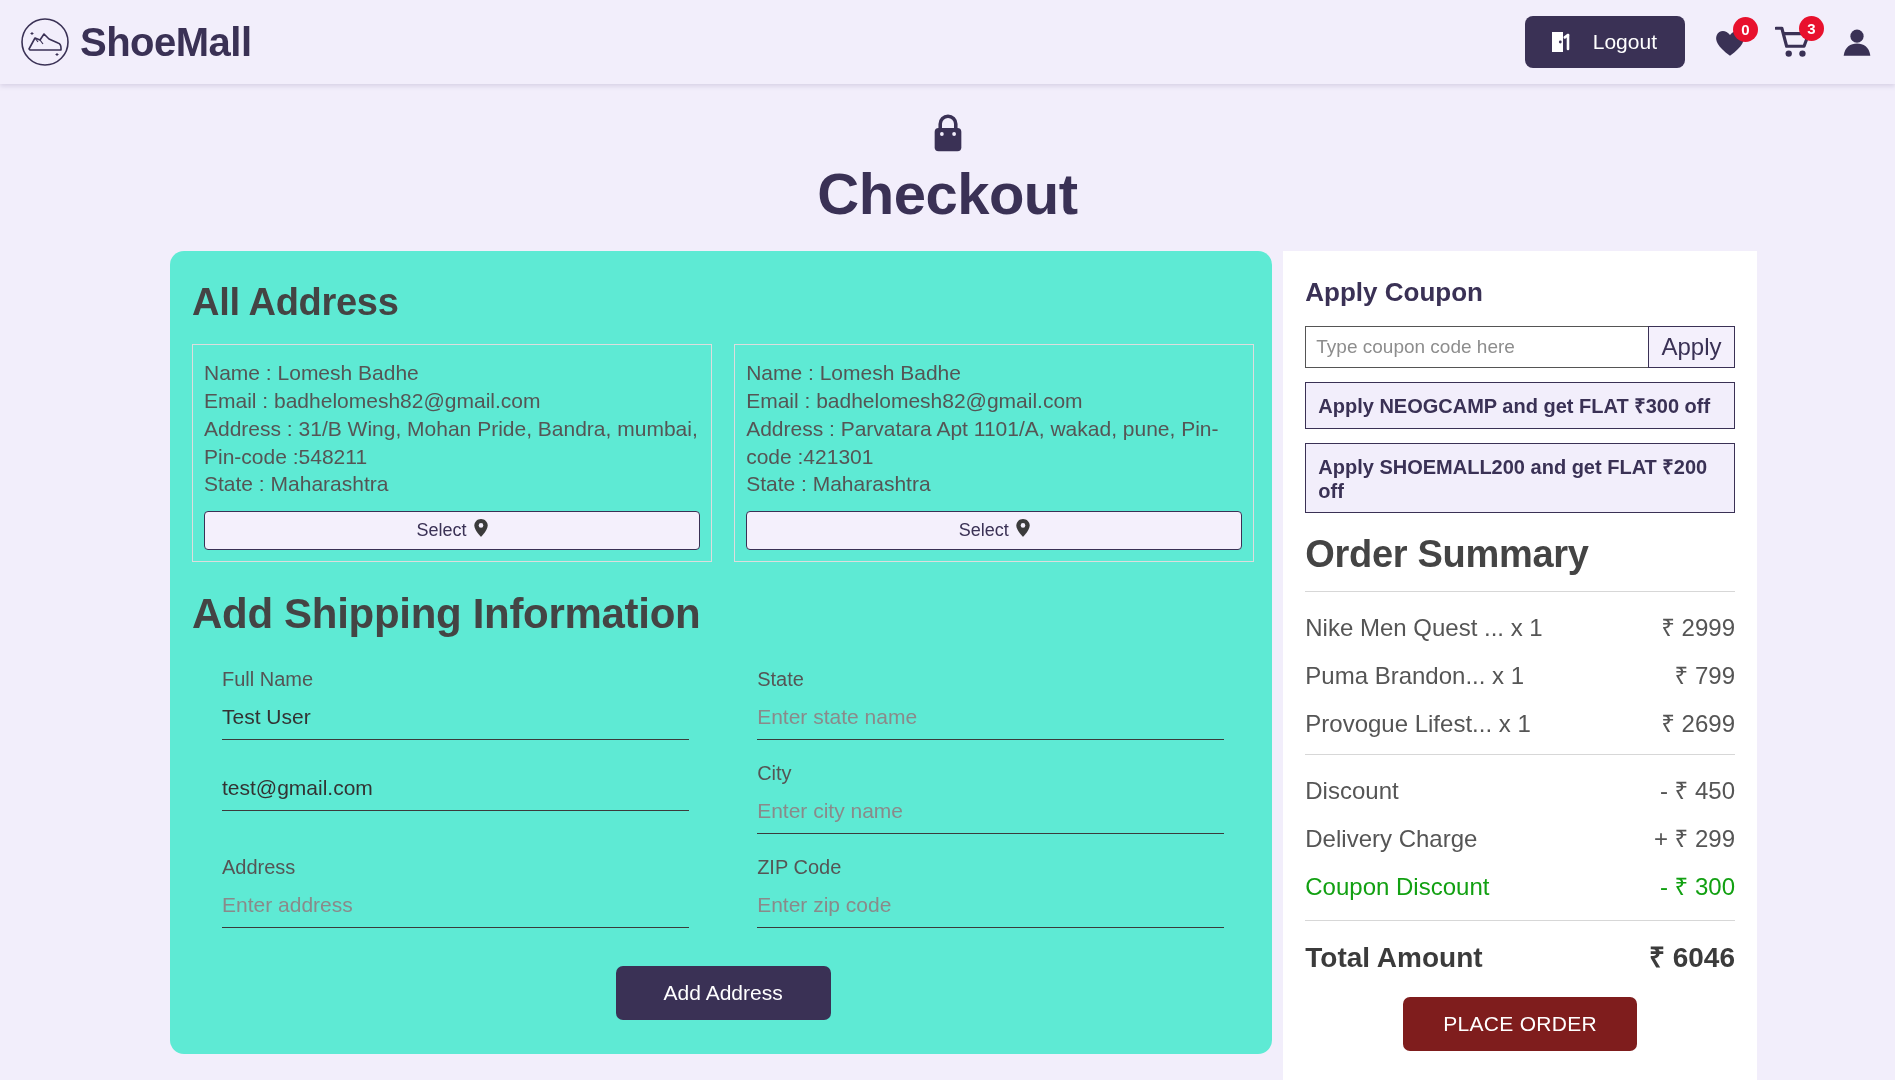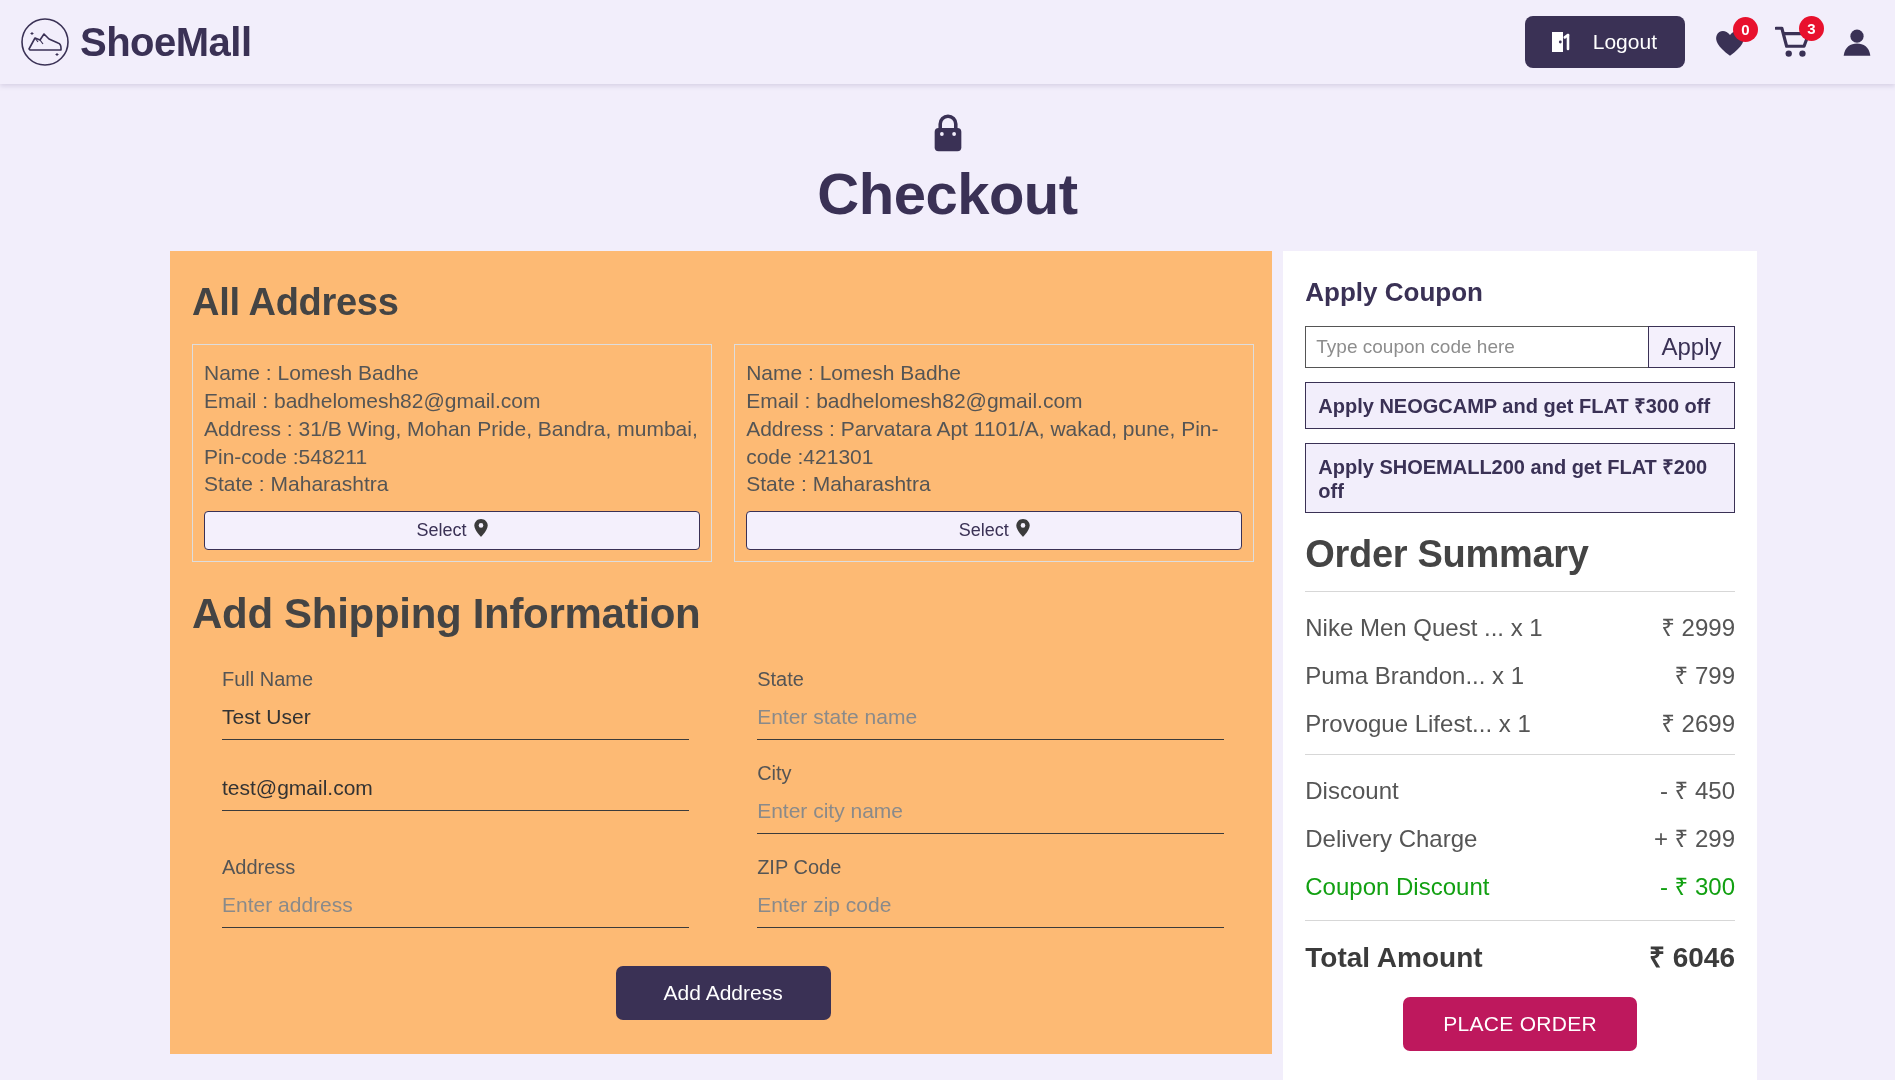--- a/index.html
+++ b/index.html
@@ -56,23 +56,24 @@
     margin-top: 4px; letter-spacing: -0.5px; line-height: 1.1;
   }
 
   
   .layout {
     display: flex; align-items: flex-start;
     padding: 0 138px 0 170px;
     margin-top: 25px; gap: 11px;
   }
   .card-left {
-    width: 1103px; background: #fdba74;
+    width: 1103px; background: #5eead4;
     padding: 30px 18px 34px 22px;
     min-height: 722px;
+    border-radius: 14px;
   }
   .card-right {
     width: 474px; background: #ffffff;
     padding: 26px 22px 30px 22px;
     min-height: 855px;
   }
 
   
   .section-title {
     font-size: 38px; font-weight: bold; color: #444444;
@@ -168,21 +169,21 @@
   }
   .summary-row.first { padding-top: 18px; gap: 36px; }
   .summary-row.green { color: #12a012; }
   .summary-row.total {
     font-size: 28px; font-weight: bold; color: #3b3b3b;
     padding-top: 16px;
   }
   .divider-2 { border-top: 1px solid #d7d7d7; margin-top: 18px; }
   .place-order-row { text-align: center; margin-top: 22px; }
   .place-order-btn {
-    background: #be185d; color: #ffffff;
+    background: #7f1d1d; color: #ffffff;
     border: none; border-radius: 7px;
     font-family: "Liberation Sans", sans-serif;
     font-size: 21px; padding: 15px 40px; cursor: pointer;
     letter-spacing: 0.3px;
   }
 </style>
 </head>
 <body>
 
 <div class="header">

